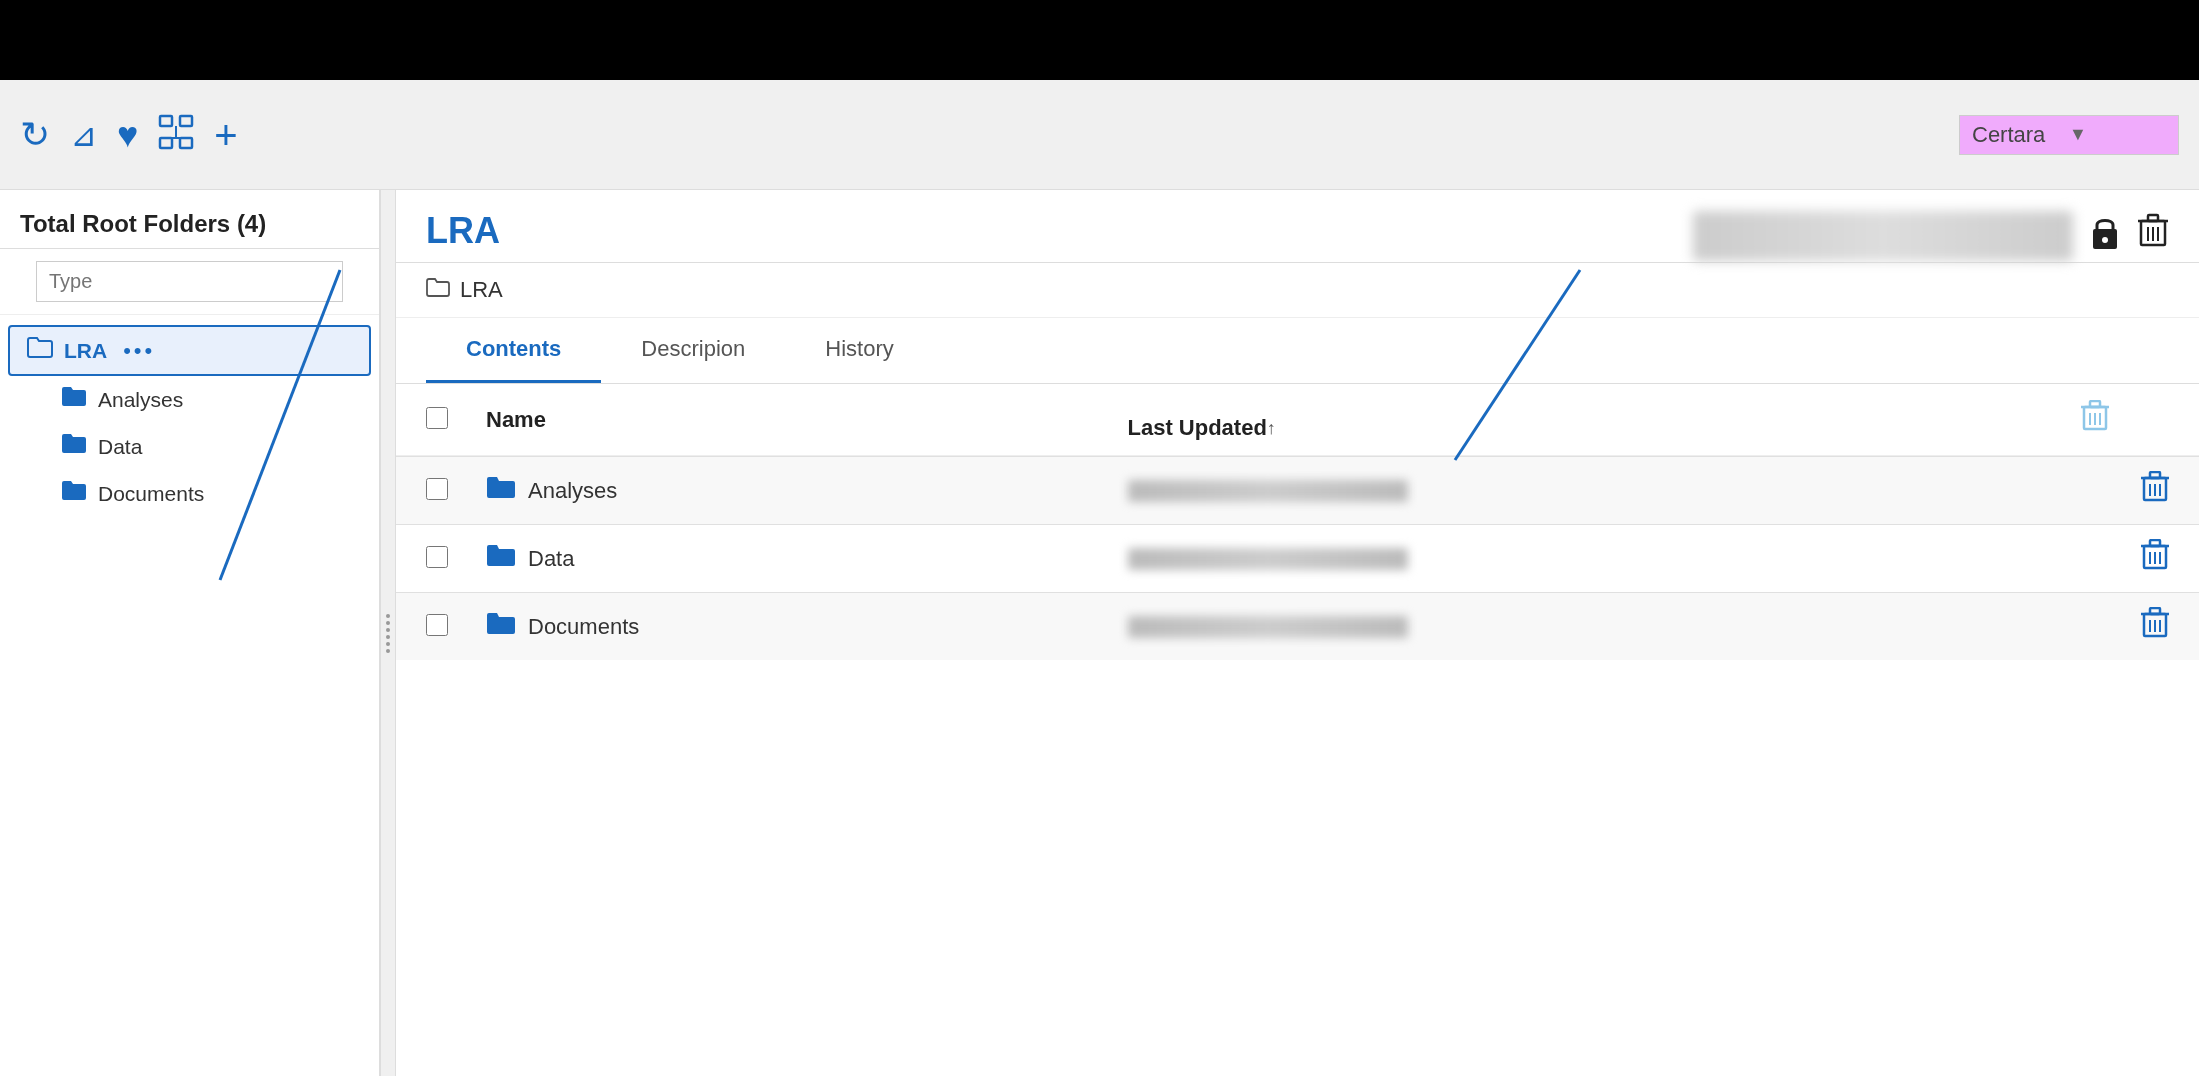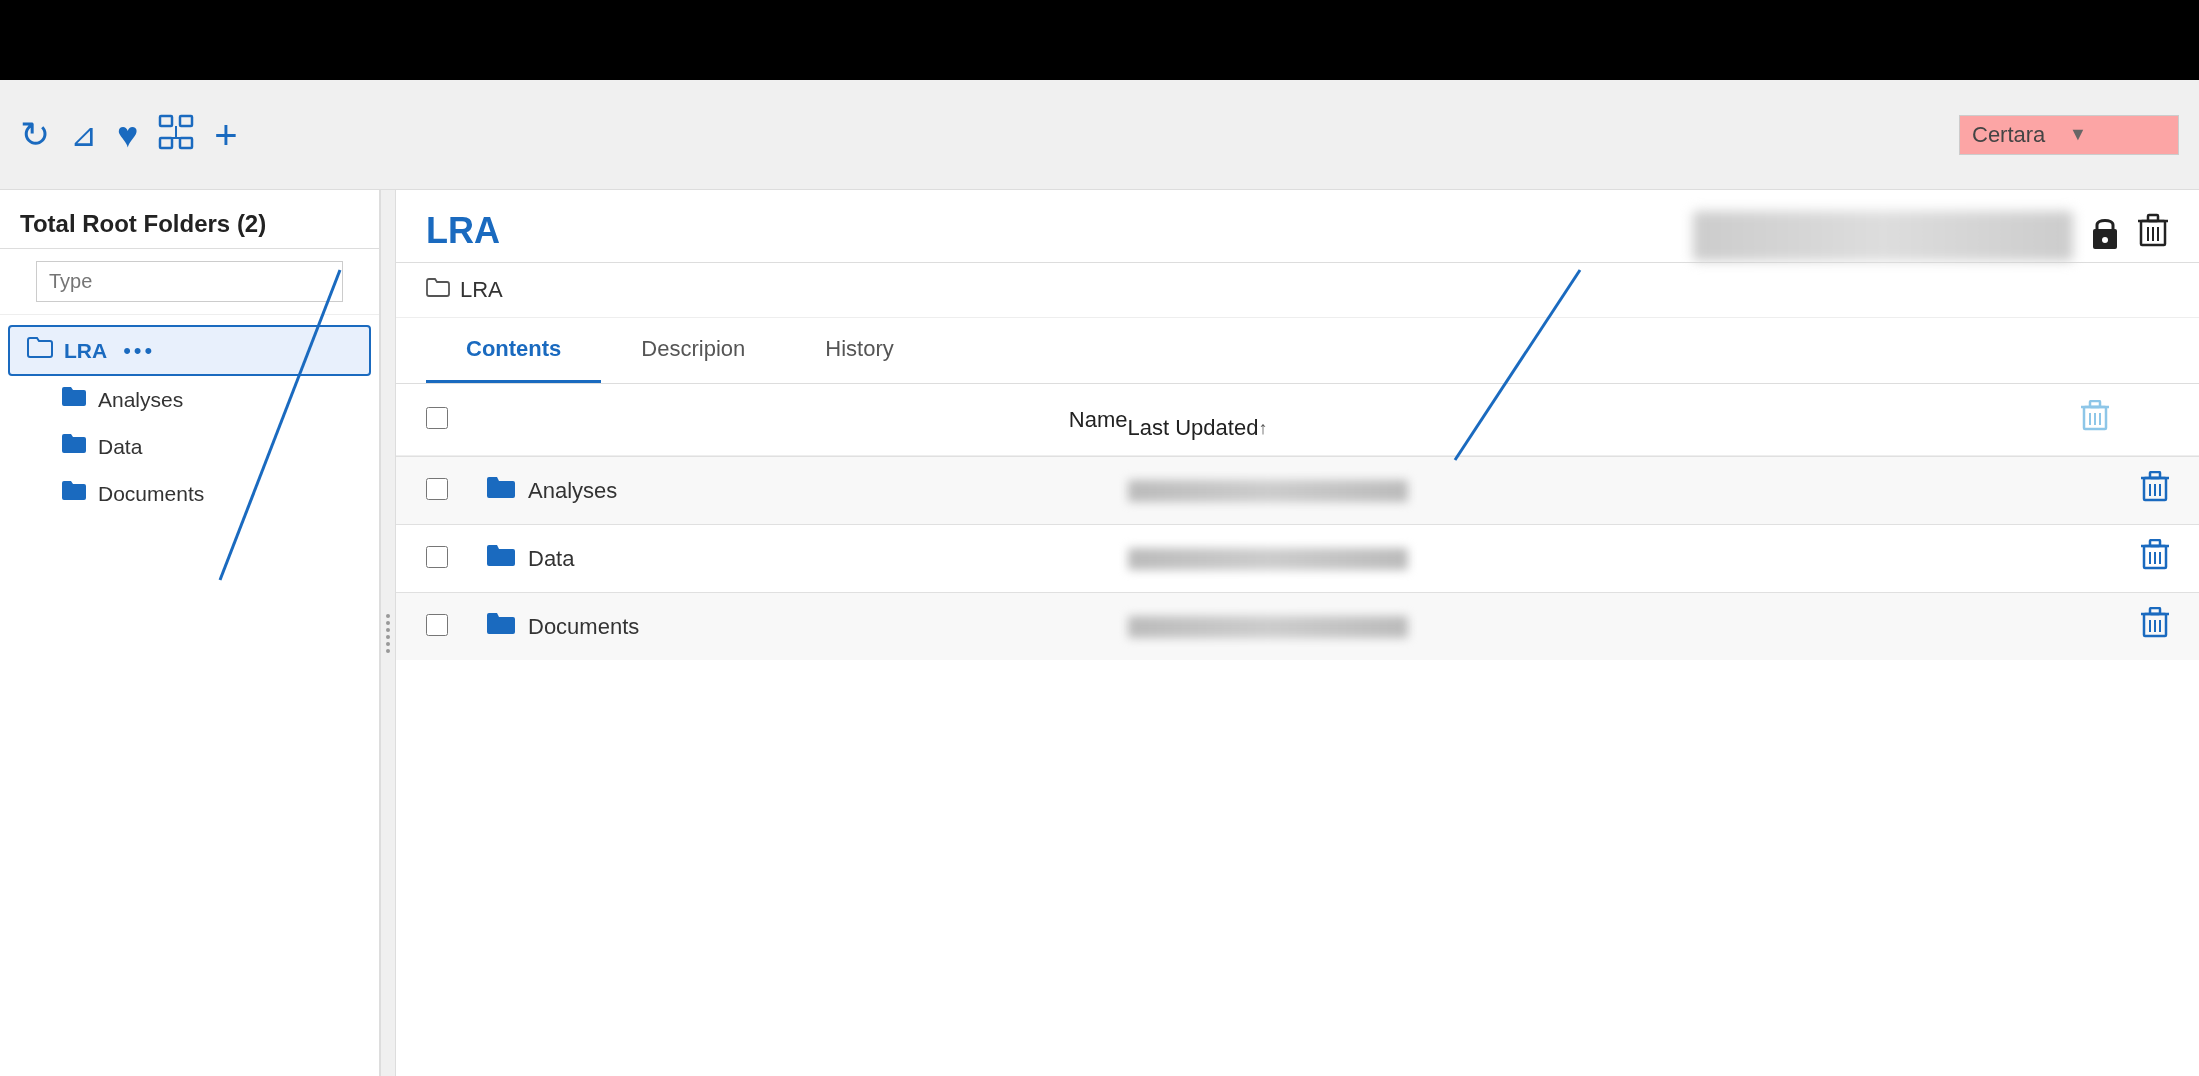--- a/index.html
+++ b/index.html
@@ -31,21 +31,21 @@
     .top-icon {
       font-size: 36px;
       color: #1a6abf;
       cursor: pointer;
       line-height: 1;
     }
     .certara-select {
       display: flex;
       align-items: center;
       border: 1px solid #ccc;
-      background: #fca5a5;
+      background: #f0abfc;
       padding: 6px 12px;
       font-size: 22px;
       color: #444;
       min-width: 220px;
       cursor: pointer;
     }
     .certara-select span {
       flex: 1;
     }
     .certara-select .chevron {
@@ -217,23 +217,22 @@
     .table-header {
       display: grid;
       grid-template-columns: 60px 1fr 340px 1fr 60px;
       padding: 14px 30px;
       background: #fff;
       border-bottom: 1px solid #eee;
       align-items: center;
     }
     .table-header-cell {
       font-size: 22px;
-      font-weight: normal;
+      font-weight: bold;
       color: #222;
-      text-align: right;
     }
     .table-header-cell.sort-active {
       display: flex;
       align-items: center;
       margin-top: 17px;
     }
     .sort-arrow {
       font-size: 18px;
       color: #555;
     }
@@ -340,21 +339,21 @@
       <span>Certara</span>
       <span class="chevron">▼</span>
     </div>
   </div>
 </div>
 
 <div class="wrapper">
   <div class="main-area">
 
     <div class="sidebar">
-      <div class="sidebar-header">Total Root Folders (2)</div>
+      <div class="sidebar-header">Total Root Folders (4)</div>
       <div class="sidebar-filter-row">
         <input class="sidebar-type-input" type="text" placeholder="Type" style="">
       </div>
       <div class="sidebar-tree">
 
         <div class="tree-item selected">
           <span class="folder-icon-outline">
             <svg width="28" height="24" viewBox="0 0 28 24" fill="none">
               <path d="M2 5 Q2 3 4 3 L11 3 L13 6 L24 6 Q26 6 26 8 L26 20 Q26 22 24 22 L4 22 Q2 22 2 20 Z" stroke="#1a6abf" stroke-width="2" fill="none"></path>
             </svg>

